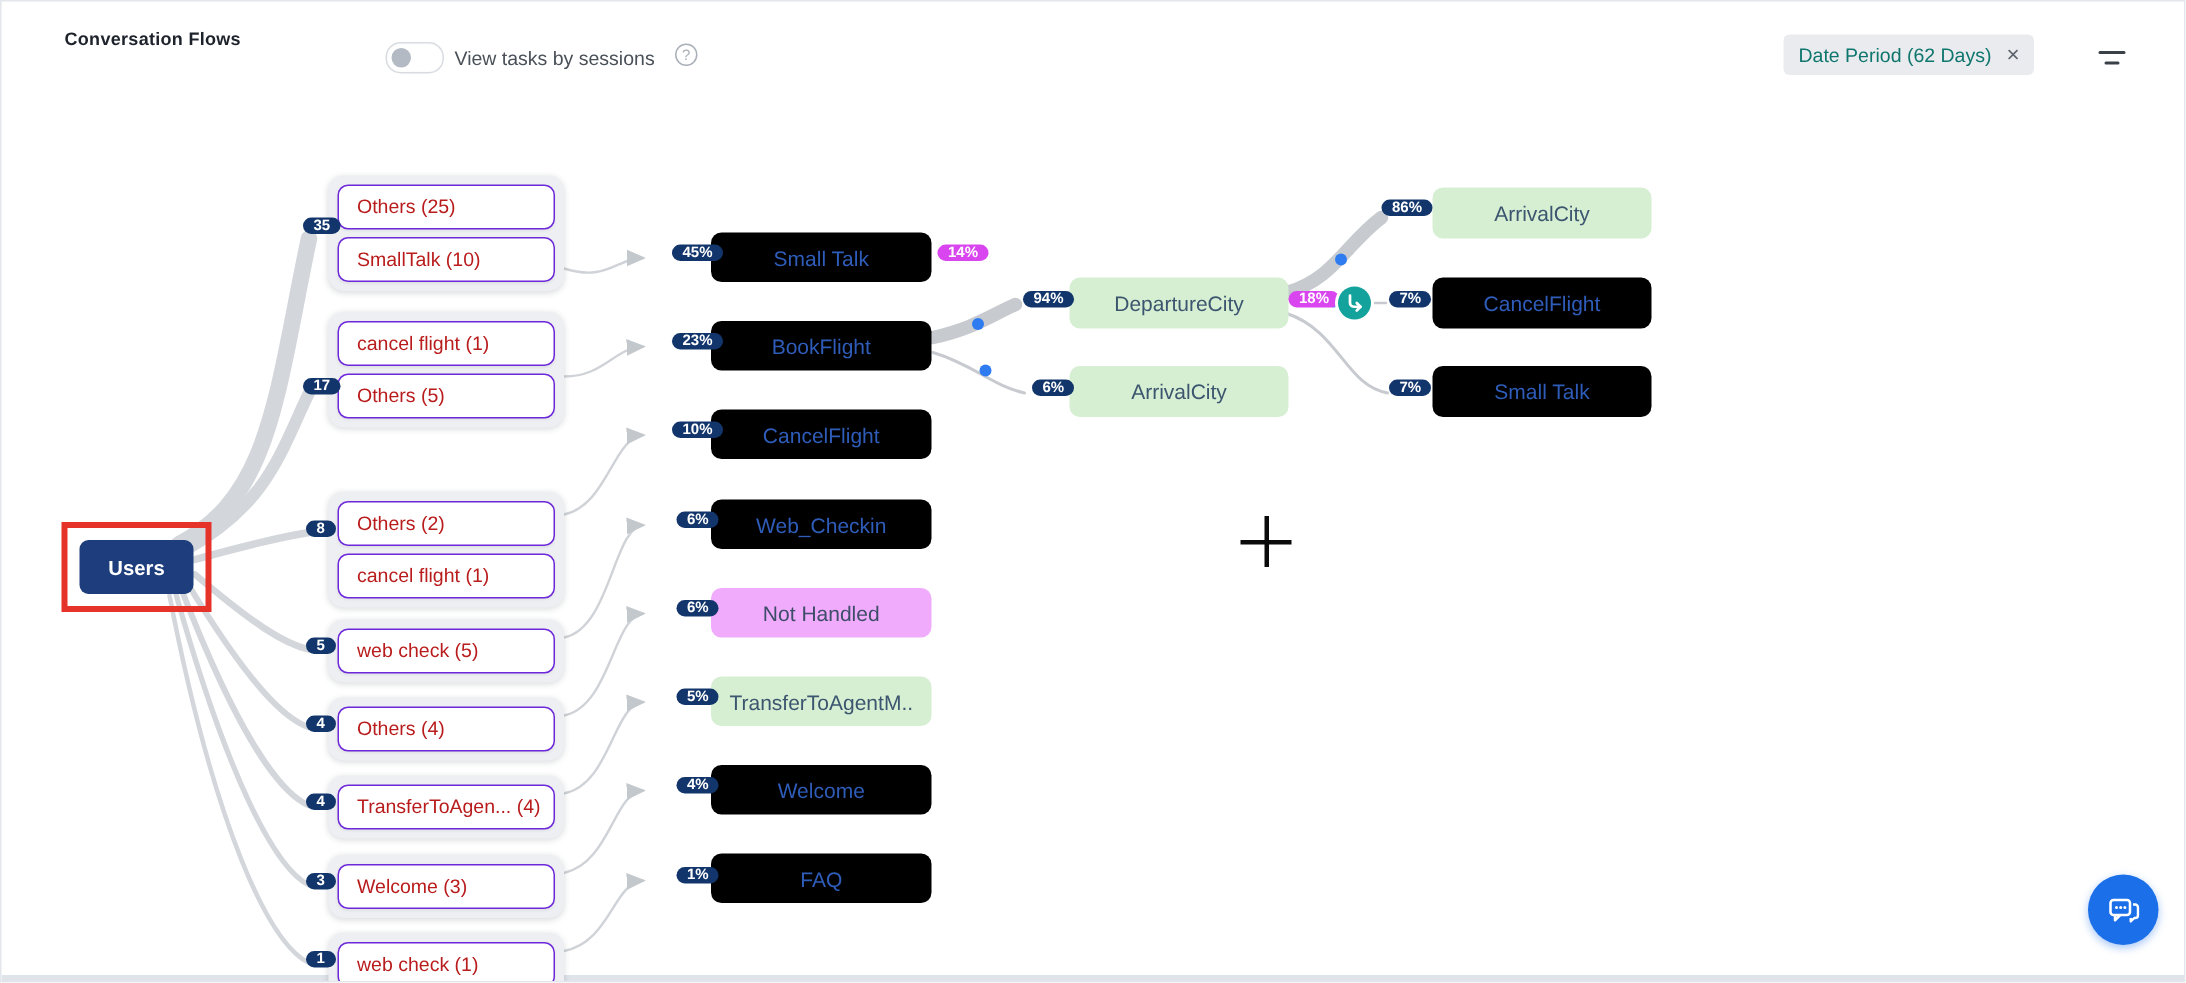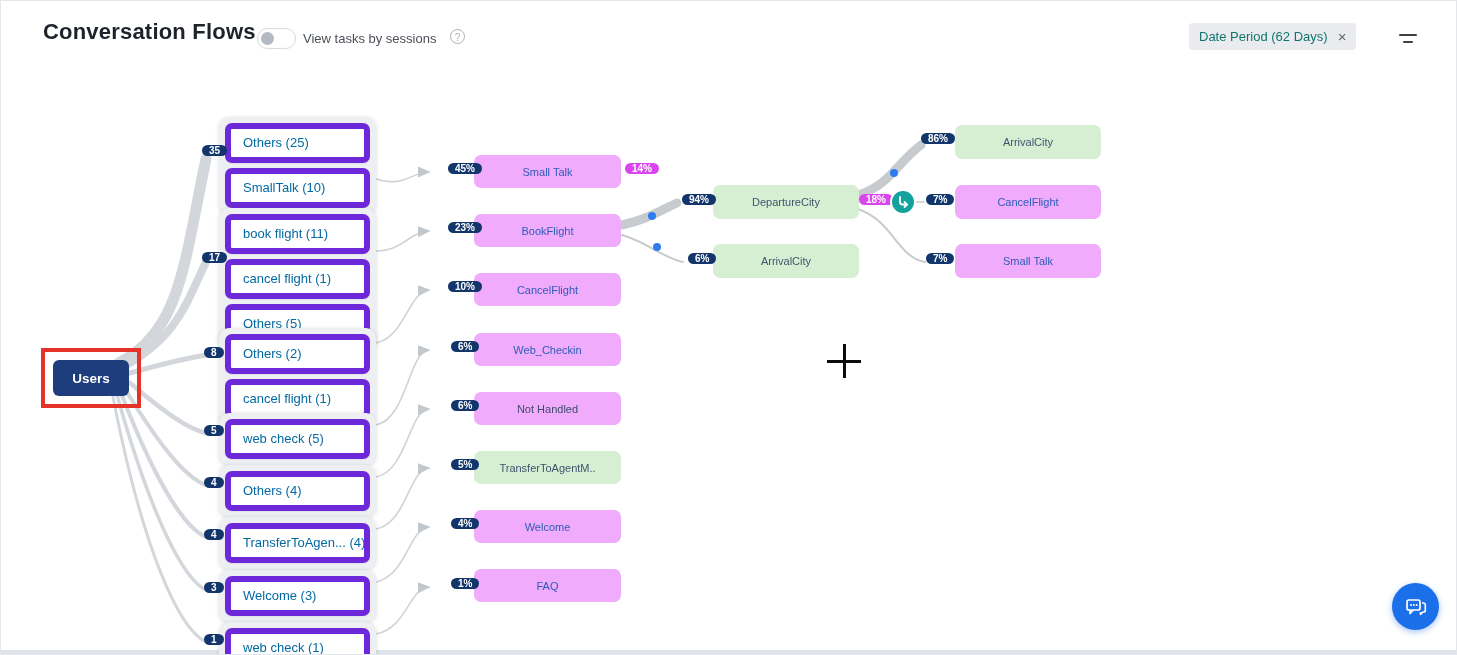--- a/index.html
+++ b/index.html
@@ -2,47 +2,47 @@
 <html><head>
 <meta charset="utf-8">
 <style>
   html,body{margin:0;padding:0;background:#f4f5f7;}
   .page{
     position:relative;width:1457px;height:655px;background:#ffffff;
     font-family:"Liberation Sans",sans-serif;overflow:hidden;
     border:1px solid #e3e6ea;box-sizing:border-box;
   }
   
-  .title{position:absolute;left:42px;top:18px;font-size:22px;font-weight:700;color:#1d222b;letter-spacing:.2px;}
+  .title{position:absolute;left:42px;top:18px;font-size:12px;font-weight:700;color:#1d222b;letter-spacing:.2px;}
   .toggle{position:absolute;left:256px;top:27px;width:37px;height:19px;border:1px solid #d8dce1;border-radius:10px;background:#fff;box-shadow:inset 0 0 2px rgba(0,0,0,.04);}
   .toggle .knob{position:absolute;left:3px;top:2.5px;width:13px;height:13px;border-radius:50%;background:#b3bac3;}
   .toggle-label{position:absolute;left:302px;top:30px;font-size:13px;color:#4a5058;}
   .help-icon{position:absolute;left:449px;top:28px;width:15px;height:15px;border:1.3px solid #aab0b8;border-radius:50%;color:#aab0b8;font-size:10px;line-height:15px;text-align:center;box-sizing:border-box;}
   .date-chip{position:absolute;left:1188px;top:22px;height:27px;background:#e9ebee;border-radius:4px;display:flex;align-items:center;padding:0 10px;gap:10px;}
   .date-chip .chip-text{font-size:13px;color:#0f766e;}
   .date-chip .chip-close{font-size:15px;color:#5d646d;cursor:pointer;line-height:1;}
   .filter-icon{position:absolute;left:1398px;top:33px;width:18px;height:12px;}
   .filter-icon span{position:absolute;height:2px;background:#3a4149;border-radius:1px;}
   .filter-icon .l1{left:0;top:0;width:18px;}
   .filter-icon .l2{left:4px;top:7px;width:10px;}
   
   .badge{position:absolute;background:#12366b;color:#fff;font-size:10px;font-weight:700;
     border-radius:9px;padding:0 7px;line-height:11px;white-space:nowrap;z-index:5;}
   .badge.gray{background:#d946ef;}
   
   .group{position:absolute;left:218px;width:157px;background:#edeff2;border-radius:10px;
     box-shadow:0 1px 4px rgba(40,50,60,.18);padding:6px;box-sizing:border-box;
     display:flex;flex-direction:column;gap:5px;z-index:4;}
-  .group .gitem{height:28px;background:#fff;border:6px solid #6d28d9;border-radius:7px;
-    font-size:13px;color:#0369a1;line-height:27px;padding-left:12px;
+  .group .gitem{height:28px;background:#fff;border:1px solid #6d28d9;border-radius:7px;
+    font-size:13px;color:#b91c1c;line-height:27px;padding-left:12px;
     box-shadow:0 1px 2px rgba(0,0,0,.06);white-space:nowrap;overflow:hidden;}
   
   .node{position:absolute;height:33px;border-radius:7px;display:flex;align-items:center;
-    justify-content:center;font-size:11px;z-index:4;white-space:nowrap;overflow:hidden;padding:0 6px;box-sizing:border-box;text-align:center;}
-  .node.blue{background:#f0abfc;color:#2e5cb8;}
+    justify-content:center;font-size:14px;z-index:4;white-space:nowrap;overflow:hidden;padding:0 6px;box-sizing:border-box;text-align:center;}
+  .node.blue{background:#000000;color:#2e5cb8;}
   .node.green{background:#d6efd3;color:#3d566f;}
   .node.pink{background:#f0abfc;color:#3e4d68;}
   .users-node{position:absolute;left:52px;top:359px;width:76px;height:36px;background:#1d3d7c;color:#fff;
     border-radius:6px;font-size:13.5px;font-weight:600;display:flex;align-items:center;justify-content:center;z-index:5;}
   .red-frame{position:absolute;left:40px;top:347px;width:100px;height:60px;border:4px solid #e63329;z-index:6;box-sizing:border-box;}
   
   .teal-circle{position:absolute;left:891px;top:190px;width:22px;height:22px;border-radius:50%;
     background:#14a29c;display:flex;align-items:center;justify-content:center;z-index:6;box-shadow:0 0 0 2px #fff;}
   
   .plus-cursor{position:absolute;left:826px;top:343px;width:34px;height:34px;z-index:7;}
@@ -127,21 +127,20 @@
   <span class="badge" style="left:203px;top:476px;">4</span>
   <span class="badge" style="left:203px;top:528px;">4</span>
   <span class="badge" style="left:203px;top:581px;">3</span>
   <span class="badge" style="left:203px;top:633px;">1</span>
 
   <div class="group" style="top:116px;">
     <div class="gitem">Others (25)</div>
     <div class="gitem">SmallTalk (10)</div>
   </div>
   <div class="group" style="top:207px;">
-    <div class="gitem">book flight (11)</div>
     <div class="gitem">cancel flight (1)</div>
     <div class="gitem">Others (5)</div>
   </div>
   <div class="group" style="top:327px;">
     <div class="gitem">Others (2)</div>
     <div class="gitem">cancel flight (1)</div>
   </div>
   <div class="group" style="top:412px;">
     <div class="gitem">web check (5)</div>
   </div>

